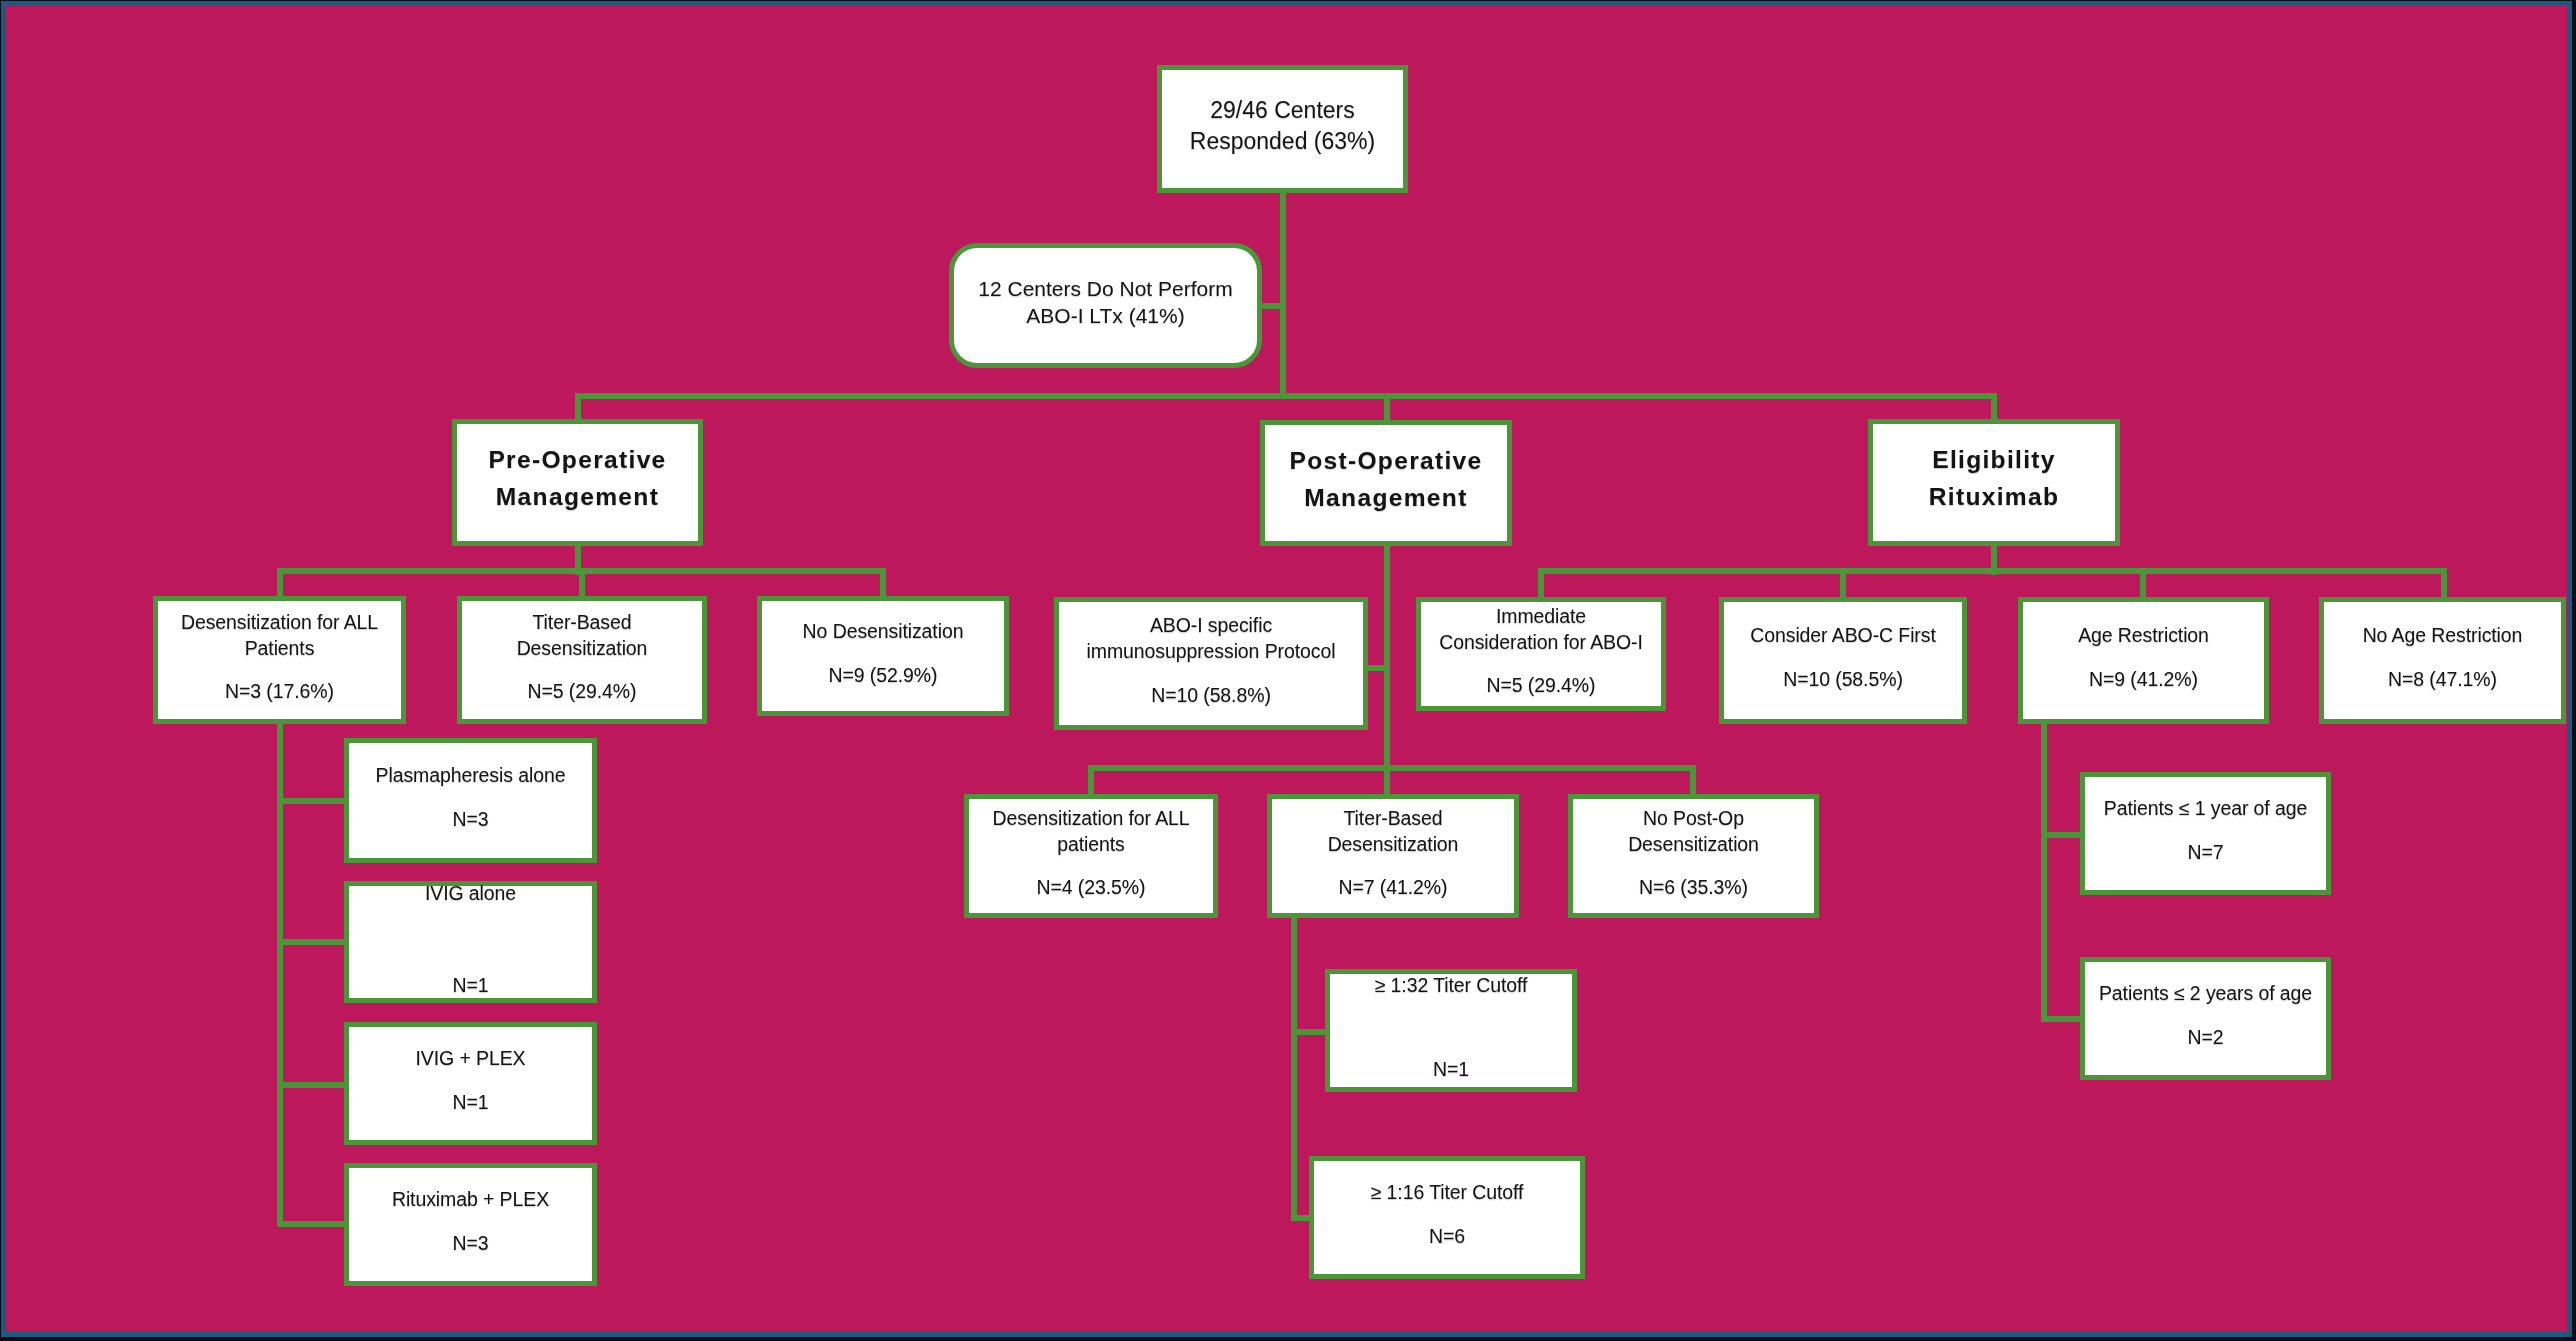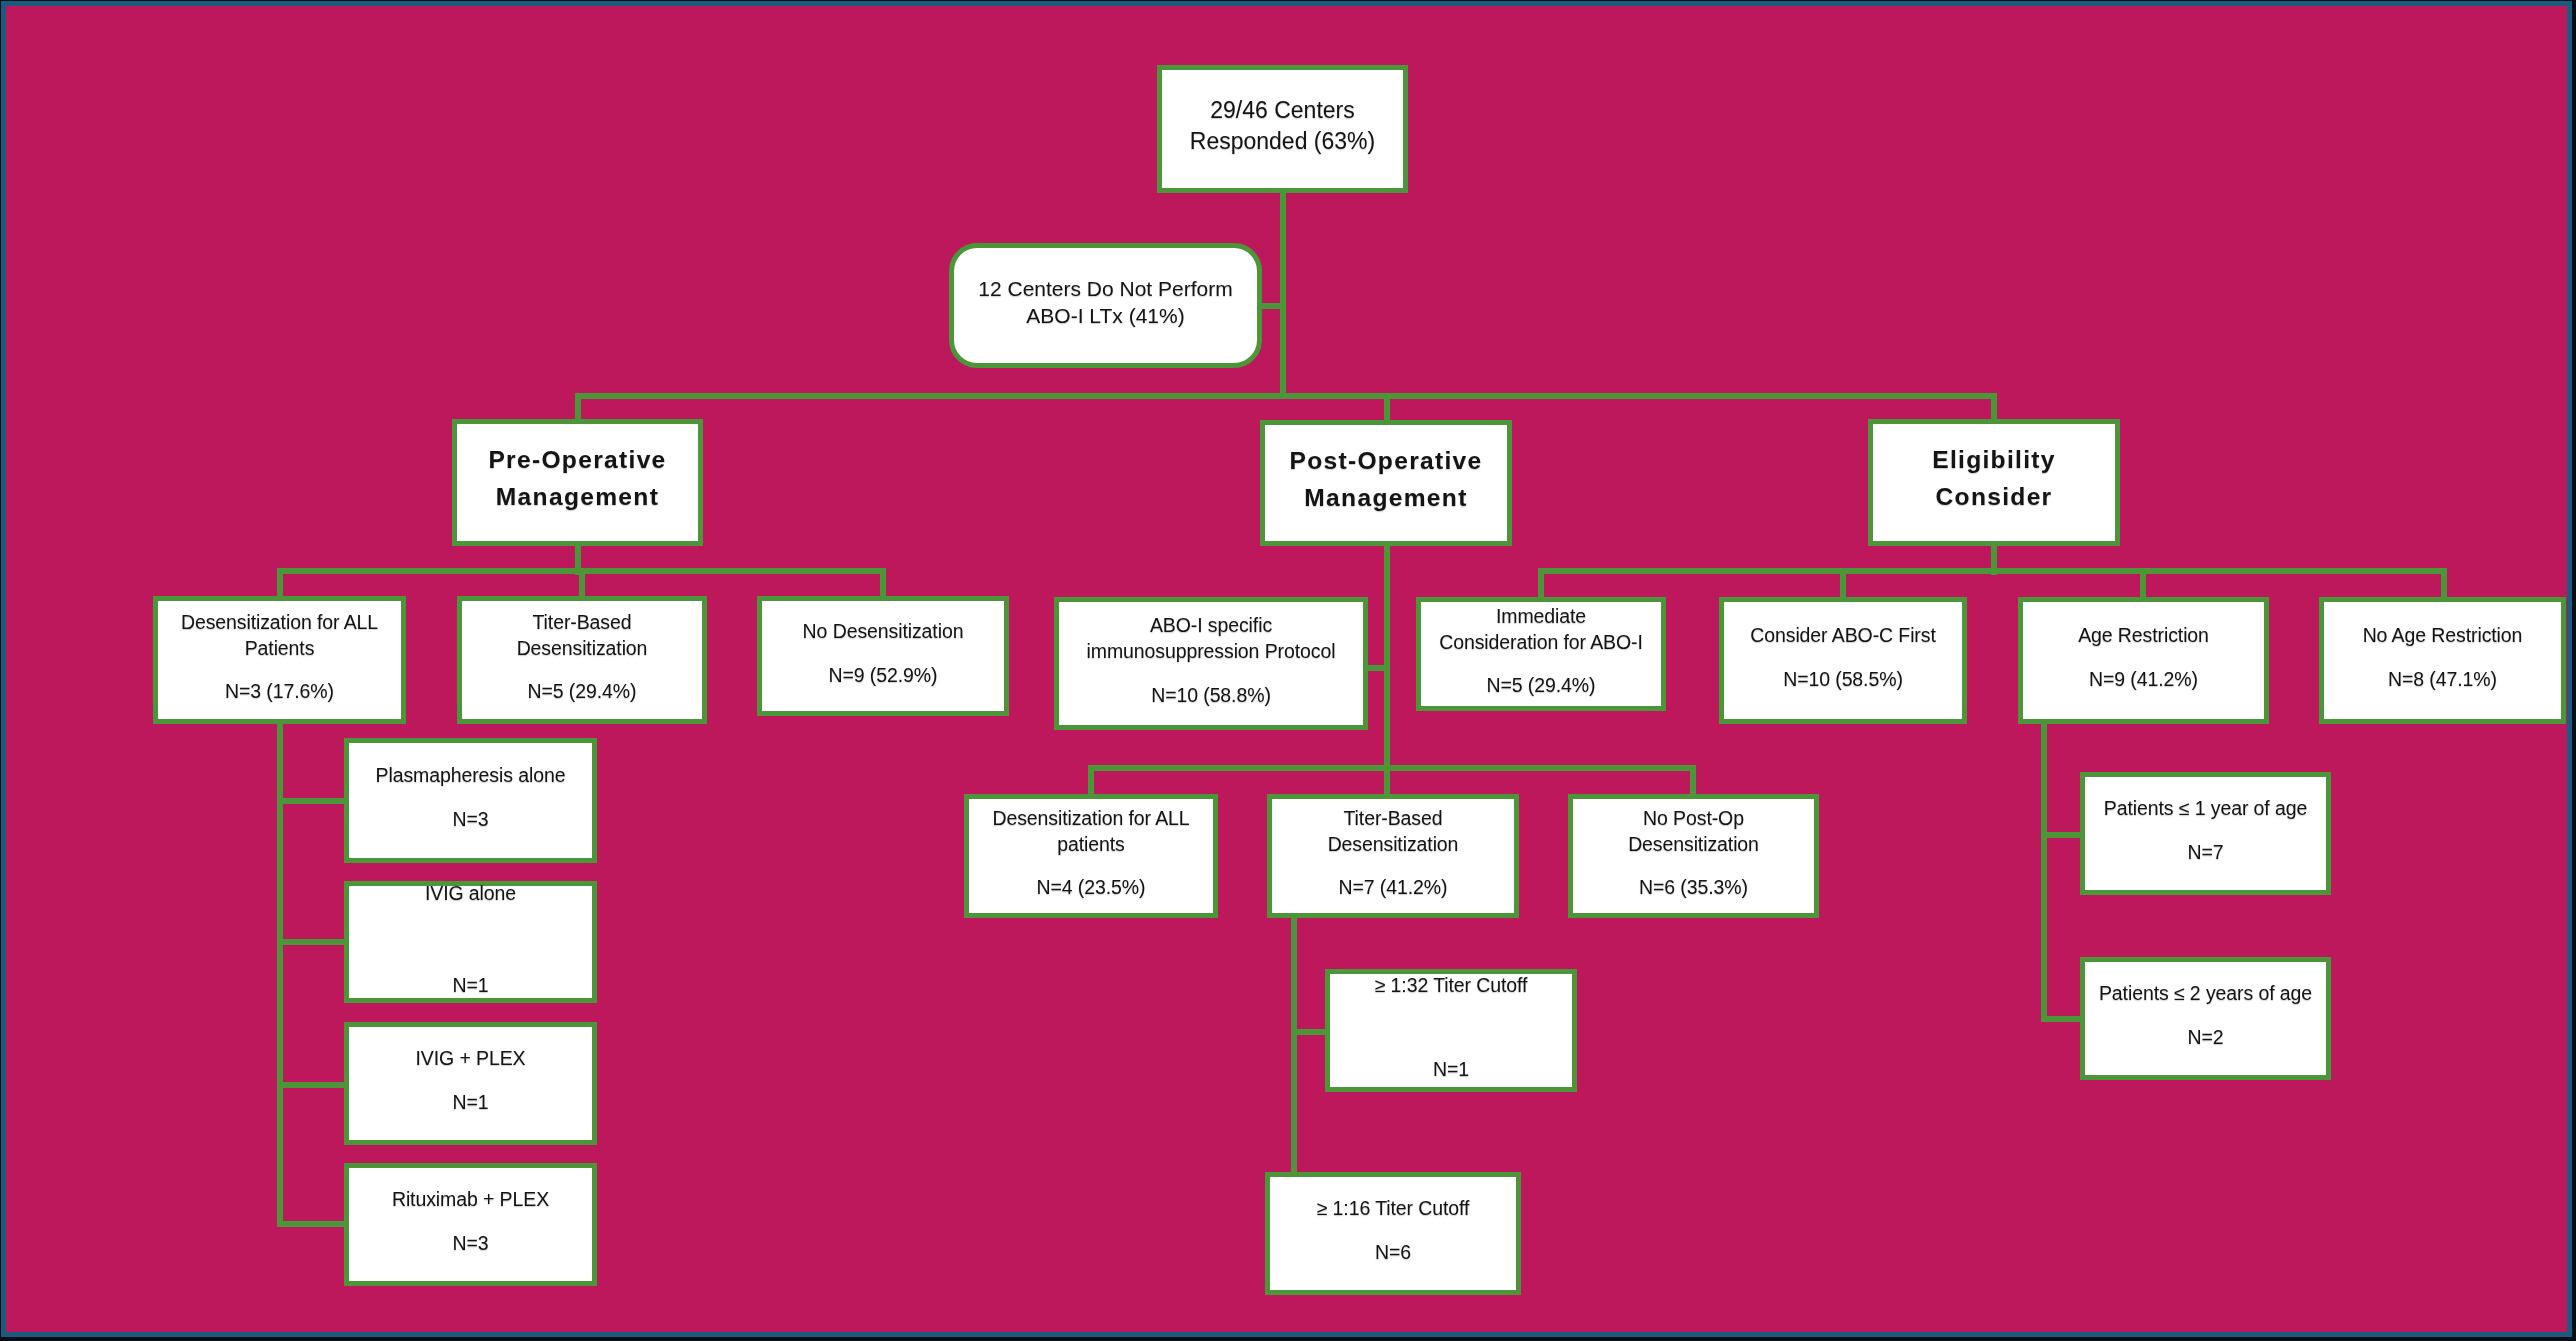--- a/index.html
+++ b/index.html
@@ -80,21 +80,21 @@
         </div>
         <div class="node kind-header" style="left: 1260px; top: 420px; width: 252px; height: 126px;">
           <div class="label">
             <div class="line">Post-Operative</div>
             <div class="line">Management</div>
           </div>
         </div>
         <div class="node kind-header" style="left: 1868px; top: 419px; width: 252px; height: 127px;">
           <div class="label">
             <div class="line">Eligibility</div>
-            <div class="line">Consider</div>
+            <div class="line">Rituximab</div>
           </div>
         </div>
         <div class="node kind-item" style="left: 153px; top: 596px; width: 253px; height: 128px;">
           <div class="label">
             <div class="line">Desensitization for ALL</div>
             <div class="line">Patients</div>
           </div>
           <div class="value">N=3 (17.6%)</div>
         </div>
         <div class="node kind-item" style="left: 457px; top: 596px; width: 250px; height: 128px;">
@@ -186,21 +186,21 @@
             <div class="line">Rituximab + PLEX</div>
           </div>
           <div class="value">N=3</div>
         </div>
         <div class="node kind-item" style="left: 1325px; top: 969px; width: 252px; height: 123px; gap: 40px;">
           <div class="label">
             <div class="line">≥ 1:32 Titer Cutoff</div>
           </div>
           <div class="value">N=1</div>
         </div>
-        <div class="node kind-item" style="left: 1265px; top: 1156px; width: 256px; height: 123px; margin-top: 16px;">
+        <div class="node kind-item" style="left: 1309px; top: 1156px; width: 276px; height: 123px;">
           <div class="label">
             <div class="line">≥ 1:16 Titer Cutoff</div>
           </div>
           <div class="value">N=6</div>
         </div>
         <div class="node kind-item" style="left: 2080px; top: 772px; width: 251px; height: 123px;">
           <div class="label">
             <div class="line">Patients ≤ 1 year of age</div>
           </div>
           <div class="value">N=7</div>

